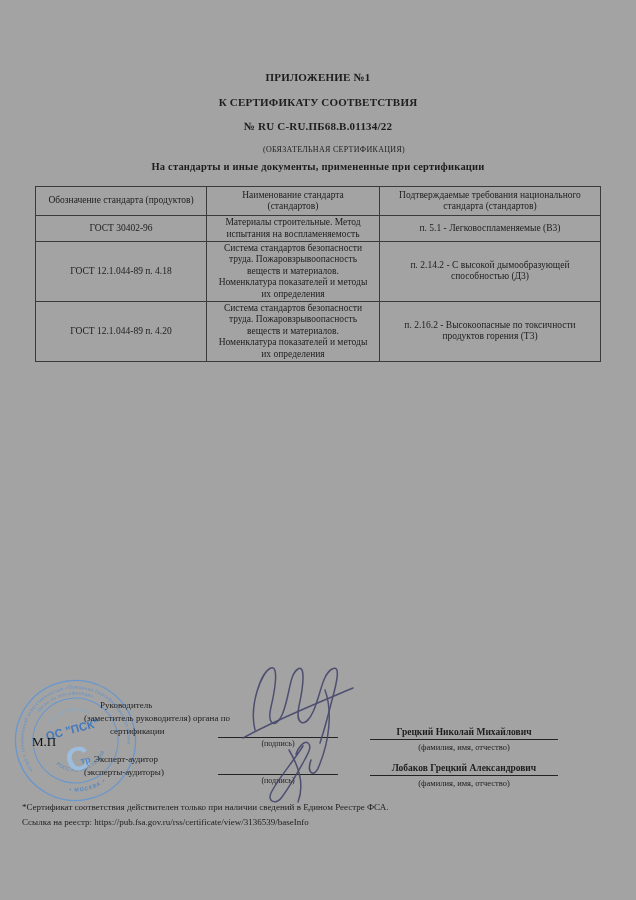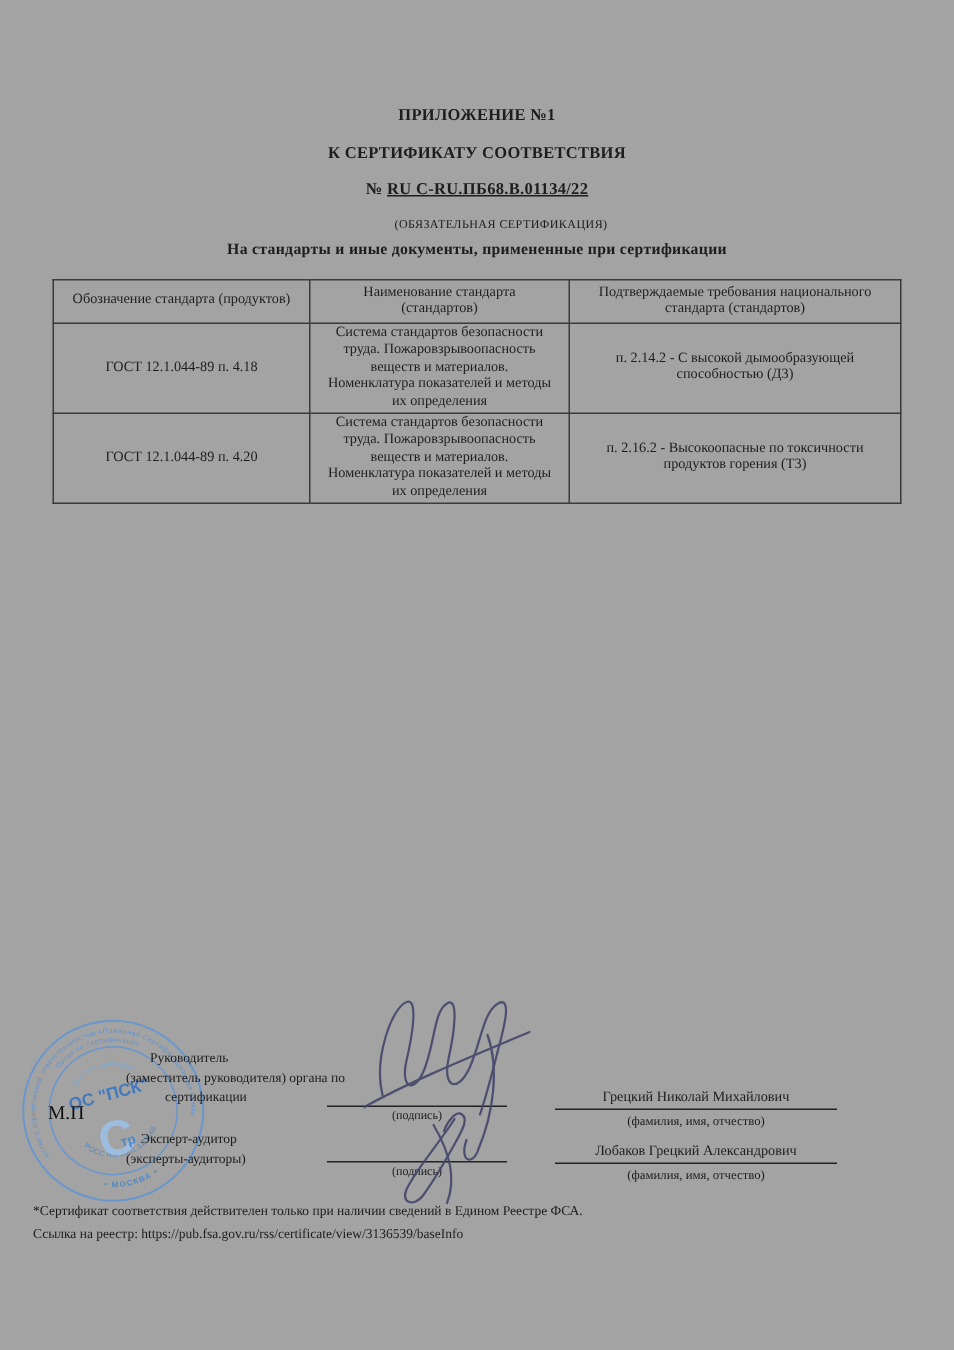--- a/index.html
+++ b/index.html
@@ -2,38 +2,38 @@
 <html><head>
 <meta charset="utf-8">
 <style>
   html,body{margin:0;padding:0;background:#fff;}
   .page{
     position:relative;width:636px;height:900px;background:#a3a3a3;overflow:hidden;
     font-family:"Liberation Serif", serif;color:#1d1d1d;
   }
   .hdr{position:absolute;left:0;width:100%;text-align:center;font-weight:bold;font-size:11px;letter-spacing:.2px;white-space:nowrap;}
   .hdr.small{font-weight:normal;font-size:8px;letter-spacing:.3px;padding-left:16px;}
-  .num-underline{text-decoration:underline;margin-top:12px;}
+  .num-underline{margin-top:12px;}
   
   table.std{position:absolute;left:35px;top:186px;width:565px;border-collapse:collapse;table-layout:fixed;}
   table.std th, table.std td{
     border:1px solid #3a3a3a;font-size:9.5px;line-height:1.2;font-weight:normal;
     text-align:center;vertical-align:middle;padding:1px 10px;color:#1d1d1d;
   }
   
   .role-block{position:absolute;font-size:9px;line-height:13px;color:#1d1d1d;}
   .role-block .l1{padding-left:16px;}
   .role-block .l3{padding-left:26px;}
   .role-block .e1{padding-left:10px;}
   .mp{position:absolute;left:32px;top:734px;font-size:13px;color:#111;z-index:5;}
   .sig-unit{position:absolute;left:218px;width:120px;text-align:center;}
   .sig-unit .line{height:0;border-top:1px solid #222;}
   .sig-unit .cap{font-size:8px;padding-top:1px;color:#1d1d1d;}
   .name-unit{position:absolute;left:370px;width:188px;text-align:center;}
-  .name-unit .nm{font-size:9.5px;line-height:12px;padding-bottom:1px;}
+  .name-unit .nm{font-size:9.5px;line-height:12px;padding-bottom:1px;font-weight:bold;}
   .name-unit .line{height:0;border-top:1px solid #222;}
   .name-unit .cap{font-size:8.5px;padding-top:2px;}
   .footer{position:absolute;left:22px;top:800px;font-size:9px;line-height:15px;color:#1d1d1d;}
   .stamp{position:absolute;left:12px;top:677px;width:127px;height:127px;opacity:.92;}
   .signatures{position:absolute;left:205px;top:650px;width:225px;height:160px;pointer-events:none;}
 </style>
 </head>
 <body>
 
 <div class="page">
@@ -48,20 +48,25 @@
     <colgroup>
         <col style="width:171px">
         <col style="width:173px">
         <col style="width:221px">
       </colgroup>
     <tbody>
         <tr style="height:29px;">
       <th>Обозначение стандарта (продуктов)</th>
       <th>Наименование стандарта (стандартов)</th>
       <th>Подтверждаемые требования национального стандарта (стандартов)</th>
+    </tr>
+    <tr style="height:26px;">
+      <td>ГОСТ 30402-96</td>
+      <td>Материалы строительные. Метод испытания на воспламеняемость</td>
+      <td>п. 5.1 - Легковоспламеняемые (В3)</td>
     </tr>
     <tr style="height:49px;">
       <td>ГОСТ 12.1.044-89 п. 4.18</td>
       <td>Система стандартов безопасности труда. Пожаровзрывоопасность веществ и материалов. Номенклатура показателей и методы их определения</td>
       <td>п. 2.14.2 - С высокой дымообразующей способностью (Д3)</td>
     </tr>
     <tr style="height:52px;">
       <td>ГОСТ 12.1.044-89 п. 4.20</td>
       <td>Система стандартов безопасности труда. Пожаровзрывоопасность веществ и материалов. Номенклатура показателей и методы их определения</td>
       <td>п. 2.16.2 -  Высокоопасные по токсичности продуктов горения (Т3)</td>

